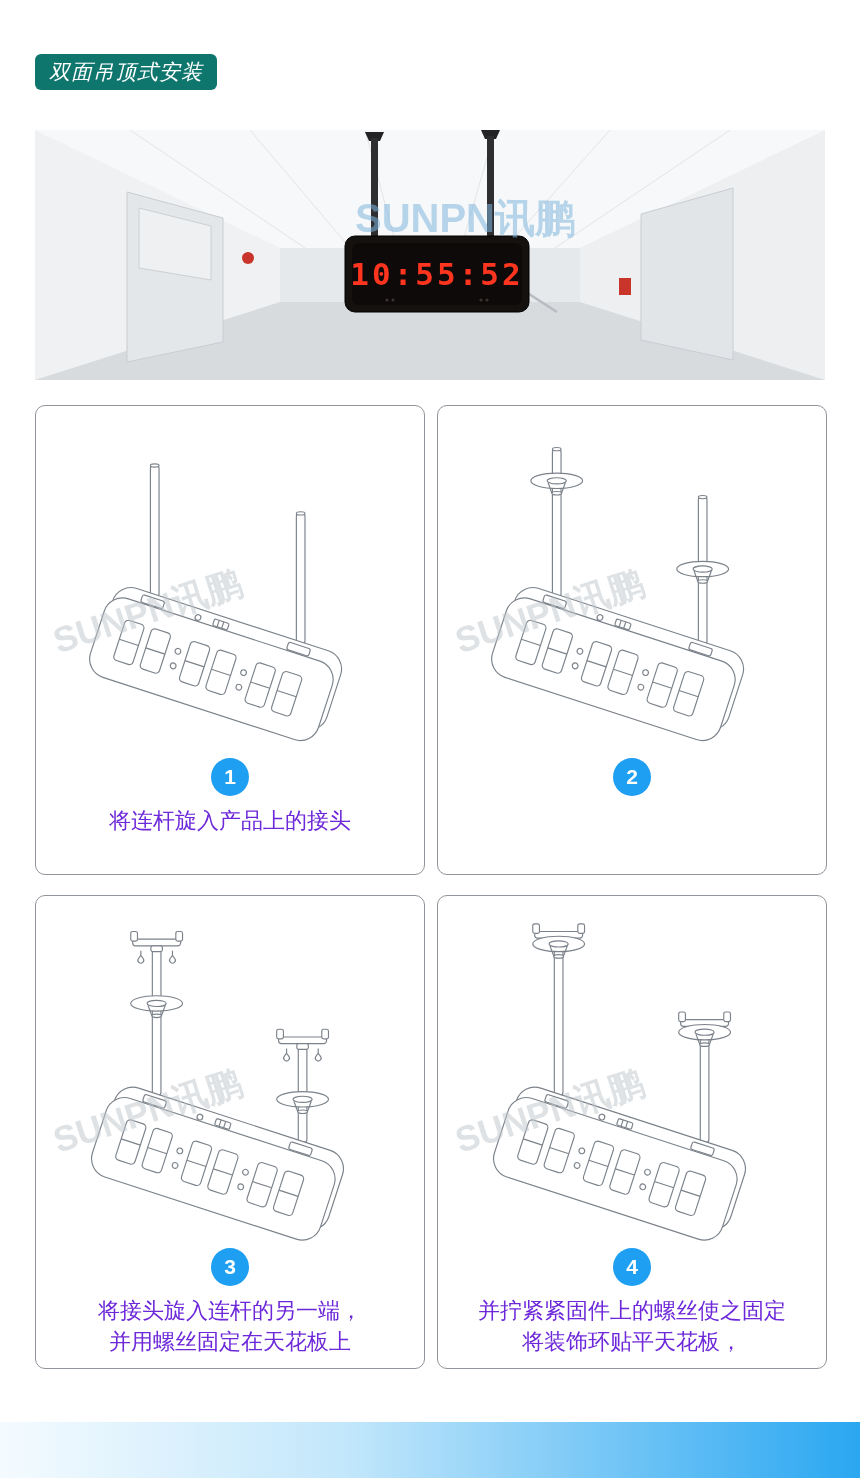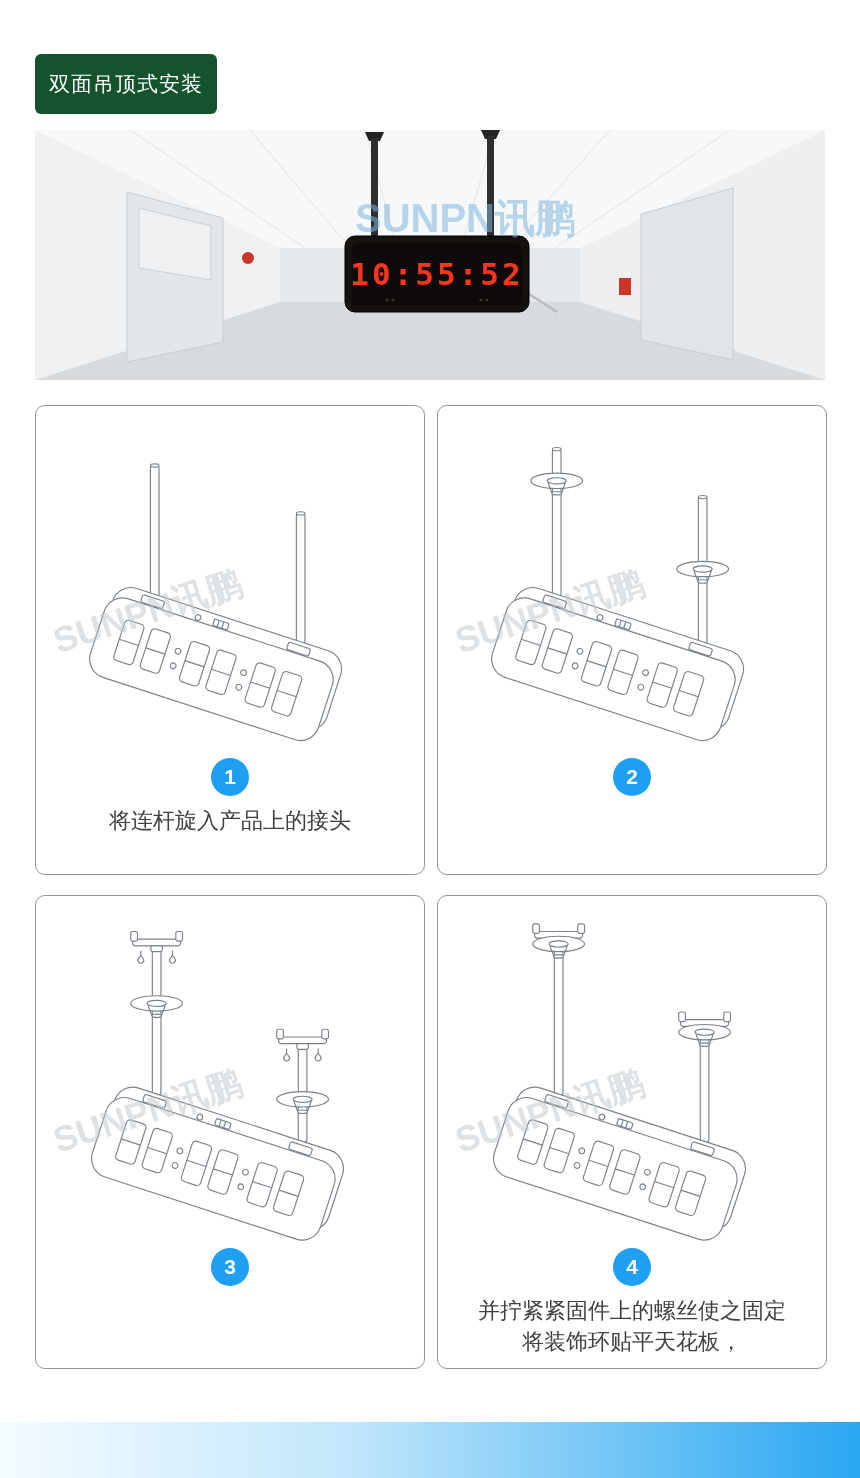--- a/index.html
+++ b/index.html
@@ -1,35 +1,35 @@
 <!DOCTYPE html>
 <html><head>
 <meta charset="utf-8">
 <style>
   html,body{margin:0;padding:0;background:#ffffff;}
   .page{position:relative;width:860px;height:1478px;background:#ffffff;overflow:hidden;
         font-family:"Liberation Sans",sans-serif;}
   
-  .badge{position:absolute;left:35px;top:54px;background:#14532d;color:#ffffff;
-         font-size:21px;letter-spacing:1px;padding:18px 14px;border-radius:6px;line-height:24px;}
+  .badge{position:absolute;left:35px;top:54px;background:#0f766e;color:#ffffff;
+         font-size:21px;letter-spacing:1px;padding:6px 14px;border-radius:6px;line-height:24px;font-style:italic;}
   
   .photo{position:absolute;left:35px;top:130px;width:790px;height:250px;overflow:hidden;background:#eceef0;}
   .photo svg{display:block;width:790px;height:250px;}
   
   .panel{position:absolute;width:390px;box-sizing:border-box;border:1px solid #8f959b;border-radius:10px;
          background:#ffffff;display:flex;flex-direction:column;align-items:center;}
   #panel1{left:35px;top:405px;height:470px;}
   #panel2{left:437px;top:405px;height:470px;}
   #panel3{left:35px;top:895px;height:474px;}
   #panel4{left:437px;top:895px;height:474px;}
   .drawing{width:386px;height:350px;flex:0 0 auto;}
   .stepnum{width:38px;height:38px;border-radius:50%;background:#1e9ff2;color:#ffffff;
            display:flex;align-items:center;justify-content:center;font-size:21px;font-weight:bold;
            margin-top:2px;flex:0 0 auto;}
-  .caption{margin-top:9px;text-align:center;font-size:22px;color:#404040;line-height:31px;}
+  .caption{margin-top:9px;text-align:center;font-size:22px;color:#6d28d9;line-height:31px;}
   
   .footer-bar{position:absolute;left:0;bottom:0;width:860px;height:56px;
               background:linear-gradient(90deg,#f4fbff 0%,#c3e7fb 40%,#2aa7f1 100%);}
   
   .lnf{fill:#ffffff;stroke:#7b828a;stroke-width:1.2px;}
   .ln{fill:none;stroke:#7b828a;stroke-width:1.2px;}
   .wm{font-family:"Liberation Sans",sans-serif;font-weight:bold;font-size:37px;fill:rgba(190,197,204,0.5);}
   .wm-photo{font-family:"Liberation Sans",sans-serif;font-weight:bold;font-size:40px;fill:rgba(128,182,222,0.55);}
   .led{font-family:"DejaVu Sans Mono",monospace;font-weight:bold;font-size:31px;letter-spacing:3px;fill:#ff3520;}
 </style>
@@ -181,20 +181,24 @@
       <use href="#screw" transform="translate(135,57)"></use>
       <use href="#disc" transform="translate(118.5,112)"></use>
       <use href="#bracket" transform="translate(270.7,150)"></use>
       <use href="#screw" transform="translate(254,159)"></use>
       <use href="#screw" transform="translate(287,159)"></use>
       <use href="#disc" transform="translate(270.7,212)"></use>
       <use href="#disp" transform="translate(72,205)"></use>
       <text class="wm" transform="translate(16,268) rotate(-18)">SUNPN讯鹏</text>
     </svg>
     <div class="stepnum">3</div>
+    <div class="caption">
+      <div>将接头旋入连杆的另一端，</div>
+      <div>并用螺丝固定在天花板上</div>
+    </div>
   </section>
 
   <section class="panel" id="panel4">
     <svg class="drawing" viewBox="0 0 390 365">
       <g>
         <rect x="114" y="50" width="9" height="158" rx="3" class="lnf"></rect>
       </g>
       <g>
         <rect x="266.2" y="142" width="9" height="115" rx="3" class="lnf"></rect>
       </g>

